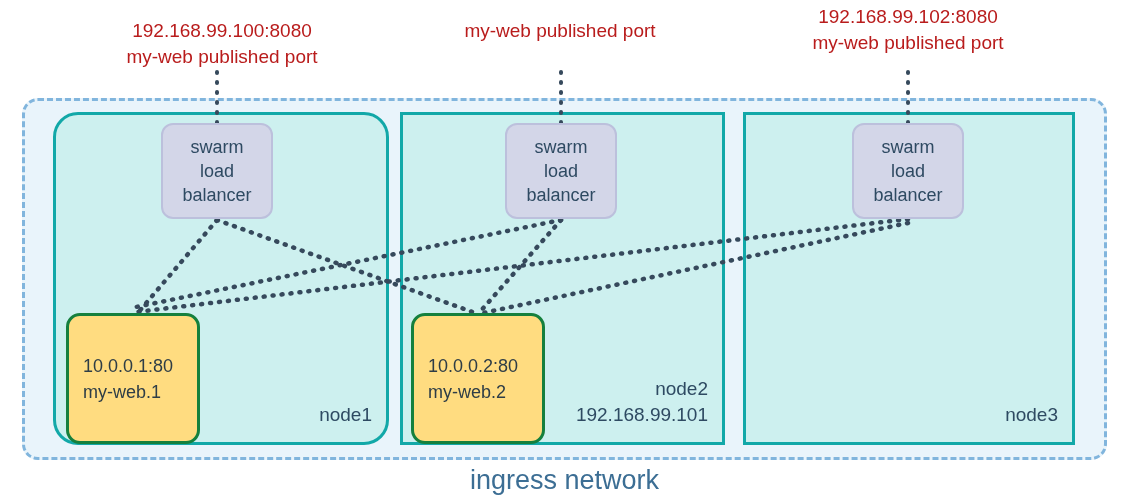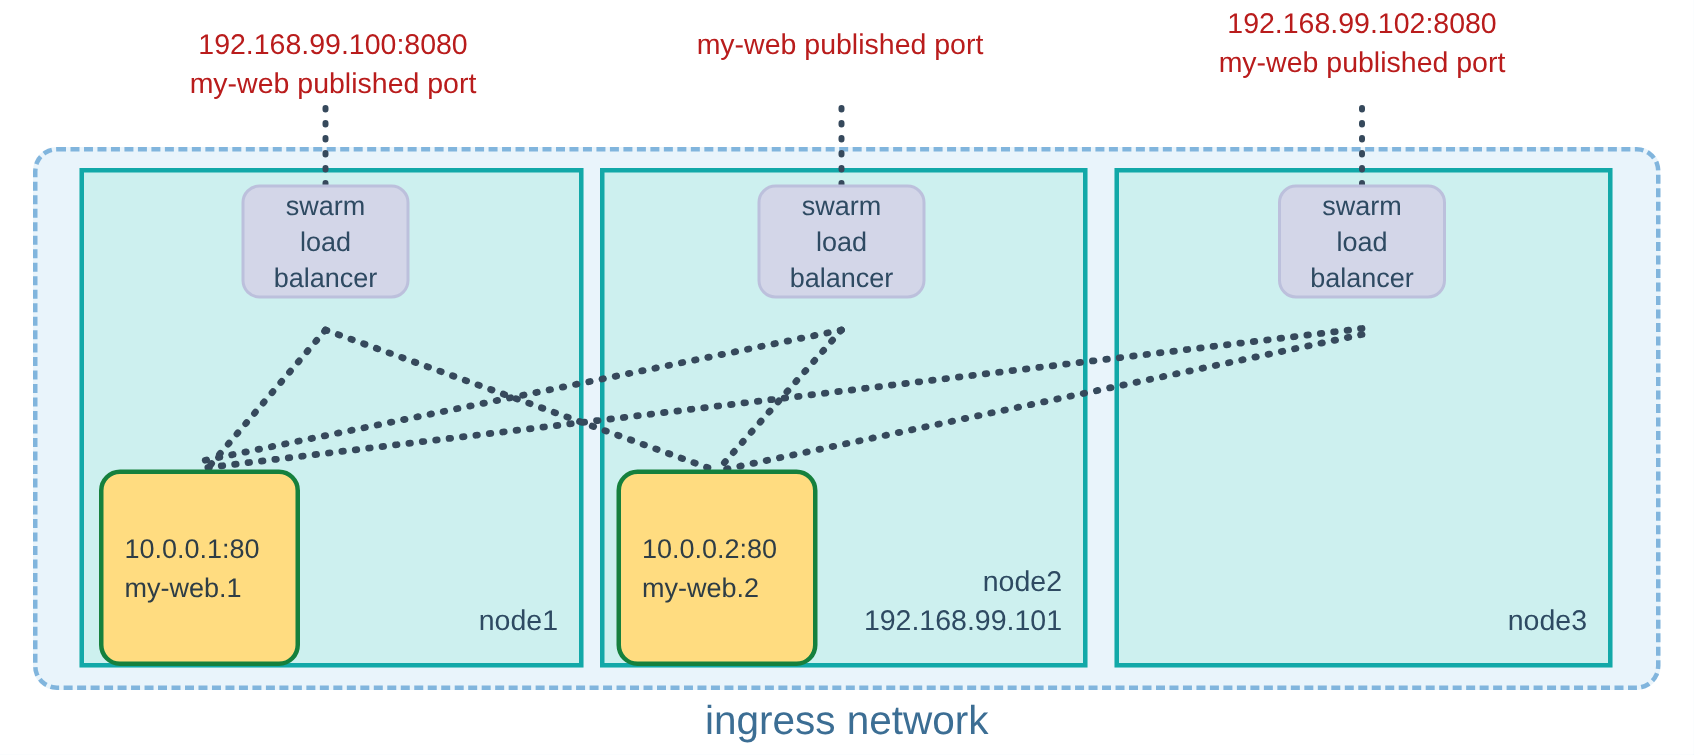--- a/index.html
+++ b/index.html
@@ -41,41 +41,41 @@
   }
 
   
   .node-box {
     position: absolute;
     top: 112px;
     height: 333px;
     background: #cdf0ef;
     border: 3px solid #12a8a8;
   }
-  #node-box-1 { left: 53px;  width: 336px; }
+  #node-box-1 { left: 53px;  width: 336px; border-radius: 25px; }
   #node-box-2 { left: 400px; width: 325px; }
   #node-box-3 { left: 743px; width: 332px; }
 
   .node-label {
     position: absolute;
     right: 14px;
     bottom: 14px;
     text-align: right;
     color: #2e4a62;
     font-size: 19px;
     line-height: 26px;
     white-space: nowrap;
   }
   .node-label .nm, .node-label .ip { display: block; }
 
   
   .lb-box {
     position: absolute;
     width: 112px;
-    height: 76px;
+    height: 96px;
     background: #d3d6e8;
     border: 2px solid #bcc0dc;
     border-radius: 12px;
     display: flex;
     flex-direction: column;
     align-items: center;
     justify-content: center;
     color: #2e4a62;
     font-size: 18px;
     line-height: 24px;

